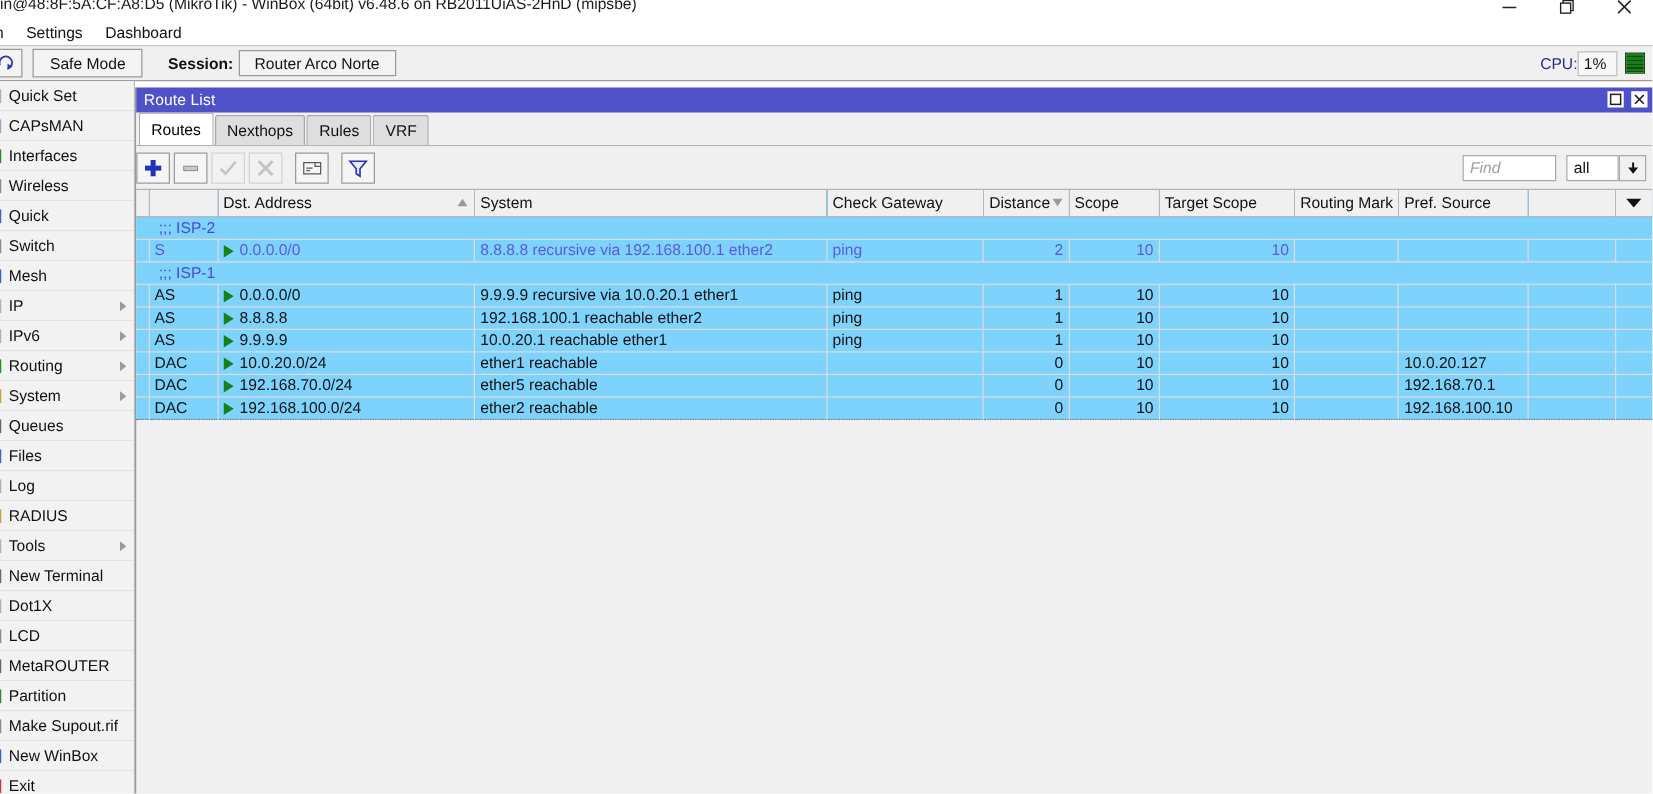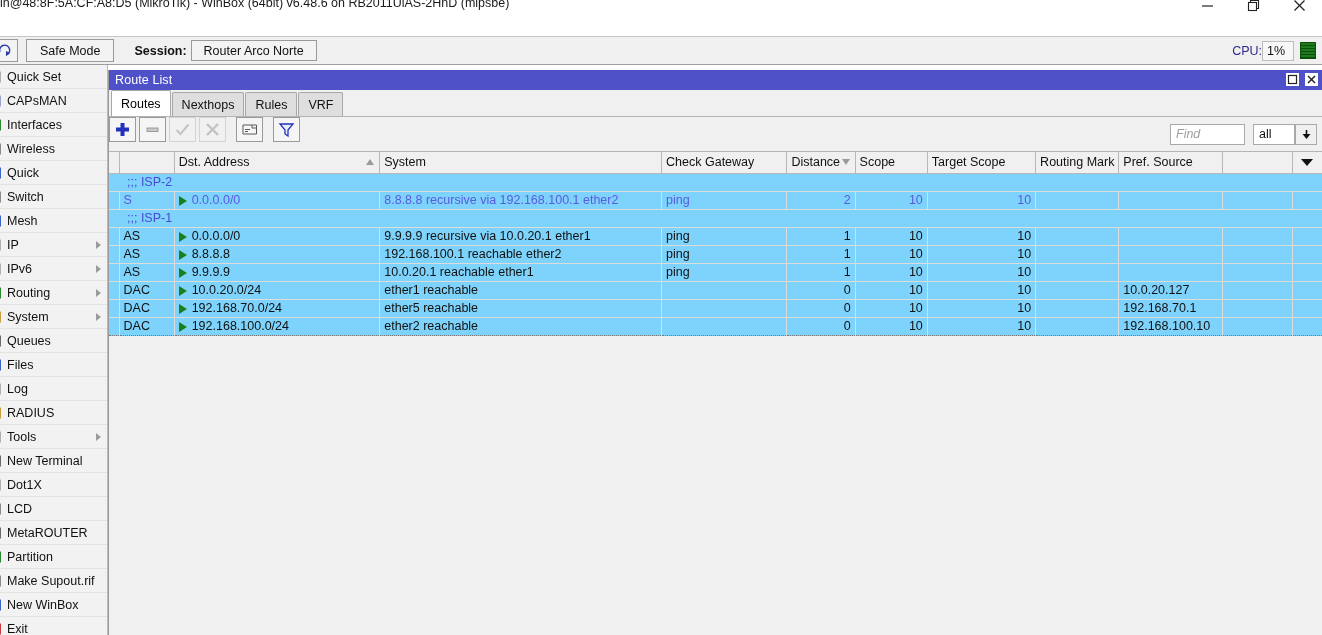--- a/index.html
+++ b/index.html
@@ -144,21 +144,21 @@
     border-radius: 2px 2px 0 0;
   }
   .tab.active {
     background: #ffffff; height: 26px; color: #000;
     border-color: #a8a8a8; position: relative; z-index: 2;
   }
 
   
   .actionbar {
     height: 35px; background: #f0f0f0;
-    display: flex; padding-left: 0;
+    display: flex; align-items: center; padding-left: 0;
     border-bottom: 1px solid #b4b4b4;
   }
   .abtn {
     width: 27px; height: 25px; margin-right: 3px;
     border: 1px solid #9a9a9a; background: #f5f5f5;
     display: flex; align-items: center; justify-content: center;
   }
   .abtn.disabled { opacity: .33; }
   .abtn.gap { margin-left: 7px; }
   .find-wrap { margin-left: auto; margin-right: 5px; display: flex; align-items: center; }
@@ -251,20 +251,25 @@
       </div>
       <div class="win-ctrl">
         <svg width="13" height="13" viewBox="0 0 13 13">
           <line x1="1.5" y1="1.5" x2="11.5" y2="11.5" stroke="#222" stroke-width="1.2"></line>
           <line x1="11.5" y1="1.5" x2="1.5" y2="11.5" stroke="#222" stroke-width="1.2"></line>
         </svg>
       </div>
     </div>
   </div>
 
+  <div class="menubar">
+    <div class="menu-item clipped">n</div>
+    <div class="menu-item">Settings</div>
+    <div class="menu-item">Dashboard</div>
+  </div>
 
   <div class="toolbar">
     <div class="tb-iconbtn">
       <svg width="15" height="15" viewBox="0 0 15 15">
         <path d="M3 9 A5 5 0 1 1 9 12" fill="none" stroke="#2a3ea8" stroke-width="1.4"></path>
         <polygon points="9,8 13,10 9,13" fill="#2a3ea8"></polygon>
       </svg>
     </div>
     <div class="safe-mode-btn">Safe Mode</div>
     <div class="session-label">Session:</div>

